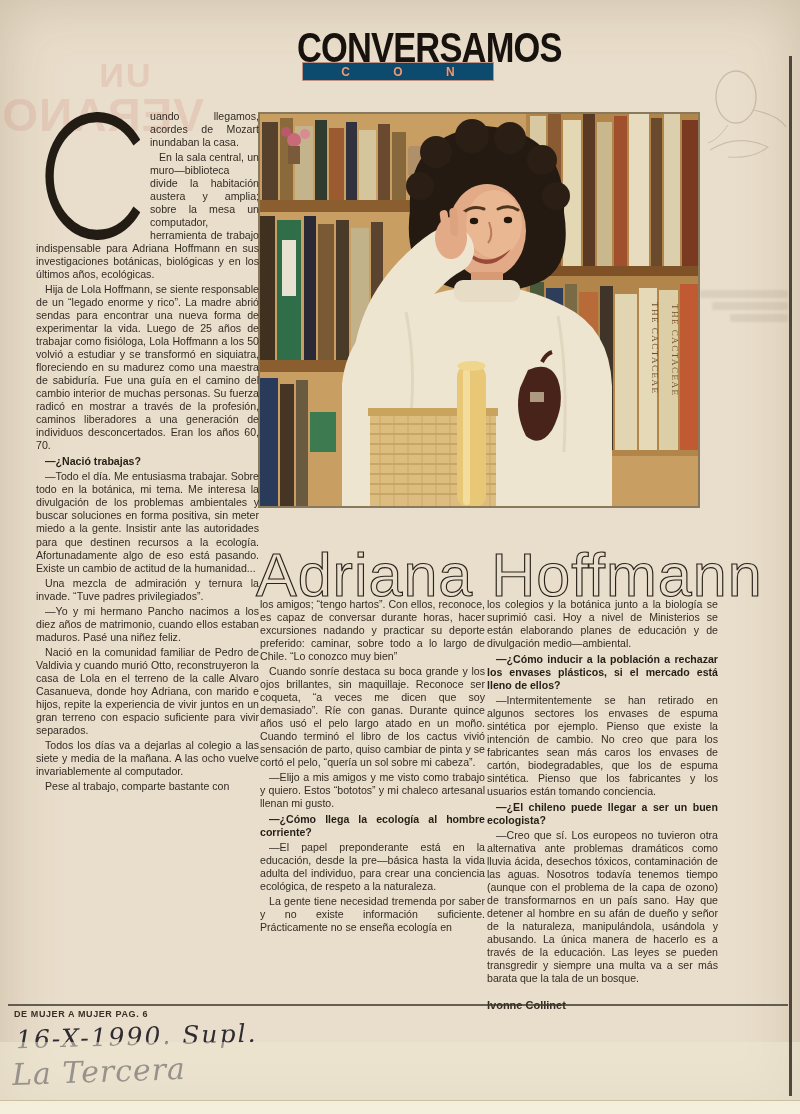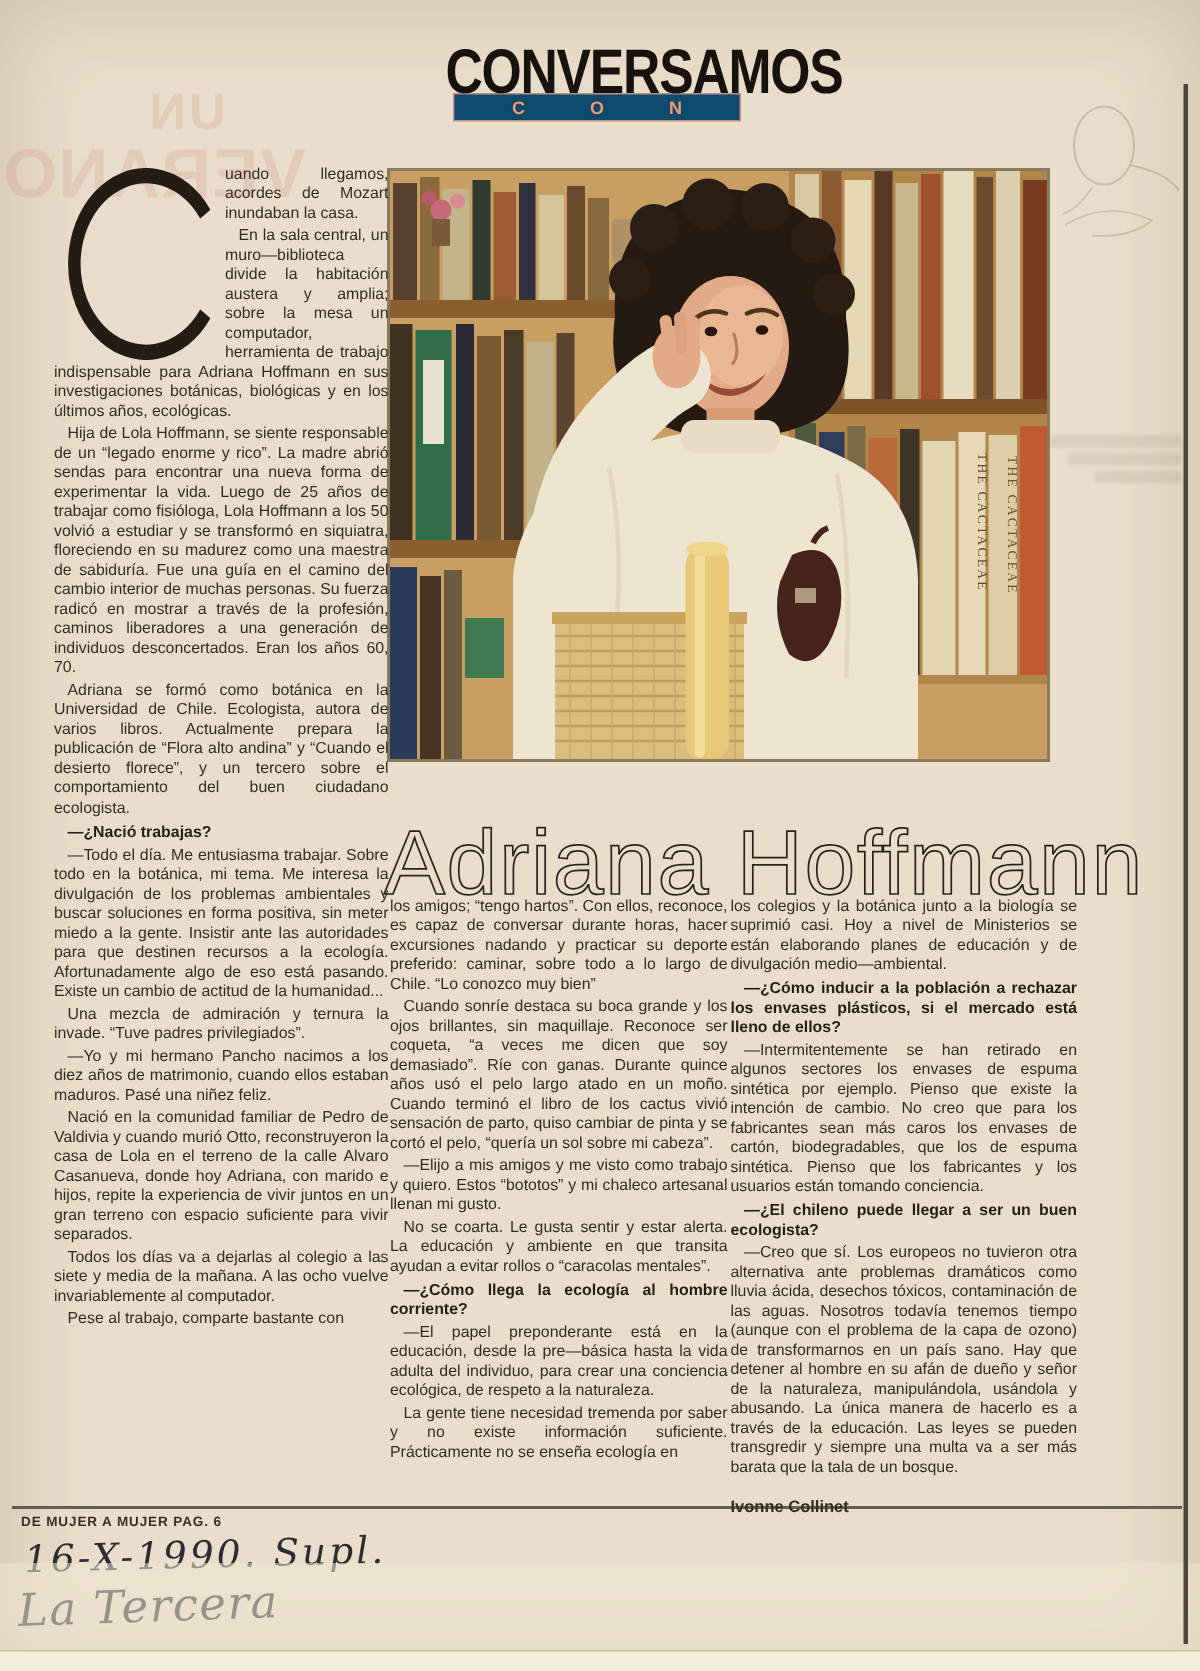--- a/index.html
+++ b/index.html
@@ -247,35 +247,33 @@
 
   <div class="col col1">
     <div class="dropcap">
       <svg viewBox="0 0 100 100" width="104" height="128" preserveAspectRatio="none">
         <path d="M97 24 A46 46 0 1 0 97 76" fill="none" stroke="#221c15" stroke-width="8"></path>
       </svg>
     </div>
   <p class="para first">uando llegamos, acordes de Mozart inundaban la casa.</p>
       <p class="para">En la sala central, un muro—biblioteca divide la habitación austera y amplia; sobre la mesa un computador, herramienta de trabajo indispensable para Adriana Hoffmann en sus investigaciones botánicas, biológicas y en los últimos años, ecológicas.</p>
       <p class="para">Hija de Lola Hoffmann, se siente responsable de un “legado enorme y rico”. La madre abrió sendas para encontrar una nueva forma de experimentar la vida. Luego de 25 años de trabajar como fisióloga, Lola Hoffmann a los 50 volvió a estudiar y se transformó en siquiatra, floreciendo en su madurez como una maestra de sabiduría. Fue una guía en el camino del cambio interior de muchas personas. Su fuerza radicó en mostrar a través de la profesión, caminos liberadores a una generación de individuos desconcertados. Eran los años 60, 70.</p>
-      <p class="para">Adriana se formó como botánica en la Universidad de Chile. Ecologista, autora de varios libros. Actualmente prepara la publicación de “Flora alto andina” y “Cuando el desierto florece”, y un tercero sobre el comportamiento del buen ciudadano ecologista.</p>
       <p class="para q">—¿Nació trabajas?</p>
       <p class="para">—Todo el día. Me entusiasma trabajar. Sobre todo en la botánica, mi tema. Me interesa la divulgación de los problemas ambientales y buscar soluciones en forma positiva, sin meter miedo a la gente. Insistir ante las autoridades para que destinen recursos a la ecología. Afortunadamente algo de eso está pasando. Existe un cambio de actitud de la humanidad...</p>
       <p class="para">Una mezcla de admiración y ternura la invade. “Tuve padres privilegiados”.</p>
       <p class="para">—Yo y mi hermano Pancho nacimos a los diez años de matrimonio, cuando ellos estaban maduros. Pasé una niñez feliz.</p>
       <p class="para">Nació en la comunidad familiar de Pedro de Valdivia y cuando murió Otto, reconstruyeron la casa de Lola en el terreno de la calle Alvaro Casanueva, donde hoy Adriana, con marido e hijos, repite la experiencia de vivir juntos en un gran terreno con espacio suficiente para vivir separados.</p>
       <p class="para">Todos los días va a dejarlas al colegio a las siete y media de la mañana. A las ocho vuelve invariablemente al computador.</p>
       <p class="para">Pese al trabajo, comparte bastante con</p>
     </div>
 
   <div class="col col2">
       <p class="para cont">los amigos; “tengo hartos”. Con ellos, reconoce, es capaz de conversar durante horas, hacer excursiones nadando y practicar su deporte preferido: caminar, sobre todo a lo largo de Chile. “Lo conozco muy bien”</p>
       <p class="para">Cuando sonríe destaca su boca grande y los ojos brillantes, sin maquillaje. Reconoce ser coqueta, “a veces me dicen que soy demasiado”. Ríe con ganas. Durante quince años usó el pelo largo atado en un moño. Cuando terminó el libro de los cactus vivió sensación de parto, quiso cambiar de pinta y se cortó el pelo, “quería un sol sobre mi cabeza”.</p>
       <p class="para">—Elijo a mis amigos y me visto como trabajo y quiero. Estos “bototos” y mi chaleco artesanal llenan mi gusto.</p>
-      <p class="para">No se coarta. Le gusta sentir y estar alerta. La educación y ambiente en que transita ayudan a evitar rollos o “caracolas mentales”.</p>
       <p class="para q">—¿Cómo llega la ecología al hombre corriente?</p>
       <p class="para">—El papel preponderante está en la educación, desde la pre—básica hasta la vida adulta del individuo, para crear una conciencia ecológica, de respeto a la naturaleza.</p>
       <p class="para">La gente tiene necesidad tremenda por saber y no existe información suficiente. Prácticamente no se enseña ecología en</p>
     </div>
   <div class="col col3">
       <p class="para cont">los colegios y la botánica junto a la biología se suprimió casi. Hoy a nivel de Ministerios se están elaborando planes de educación y de divulgación medio—ambiental.</p>
       <p class="para q">—¿Cómo inducir a la población a rechazar los envases plásticos, si el mercado está lleno de ellos?</p>
       <p class="para">—Intermitentemente se han retirado en algunos sectores los envases de espuma sintética por ejemplo. Pienso que existe la intención de cambio. No creo que para los fabricantes sean más caros los envases de cartón, biodegradables, que los de espuma sintética. Pienso que los fabricantes y los usuarios están tomando conciencia.</p>
       <p class="para q">—¿El chileno puede llegar a ser un buen ecologista?</p>
       <p class="para">—Creo que sí. Los europeos no tuvieron otra alternativa ante problemas dramáticos como lluvia ácida, desechos tóxicos, contaminación de las aguas. Nosotros todavía tenemos tiempo (aunque con el problema de la capa de ozono) de transformarnos en un país sano. Hay que detener al hombre en su afán de dueño y señor de la naturaleza, manipulándola, usándola y abusando. La única manera de hacerlo es a través de la educación. Las leyes se pueden transgredir y siempre una multa va a ser más barata que la tala de un bosque.</p>

